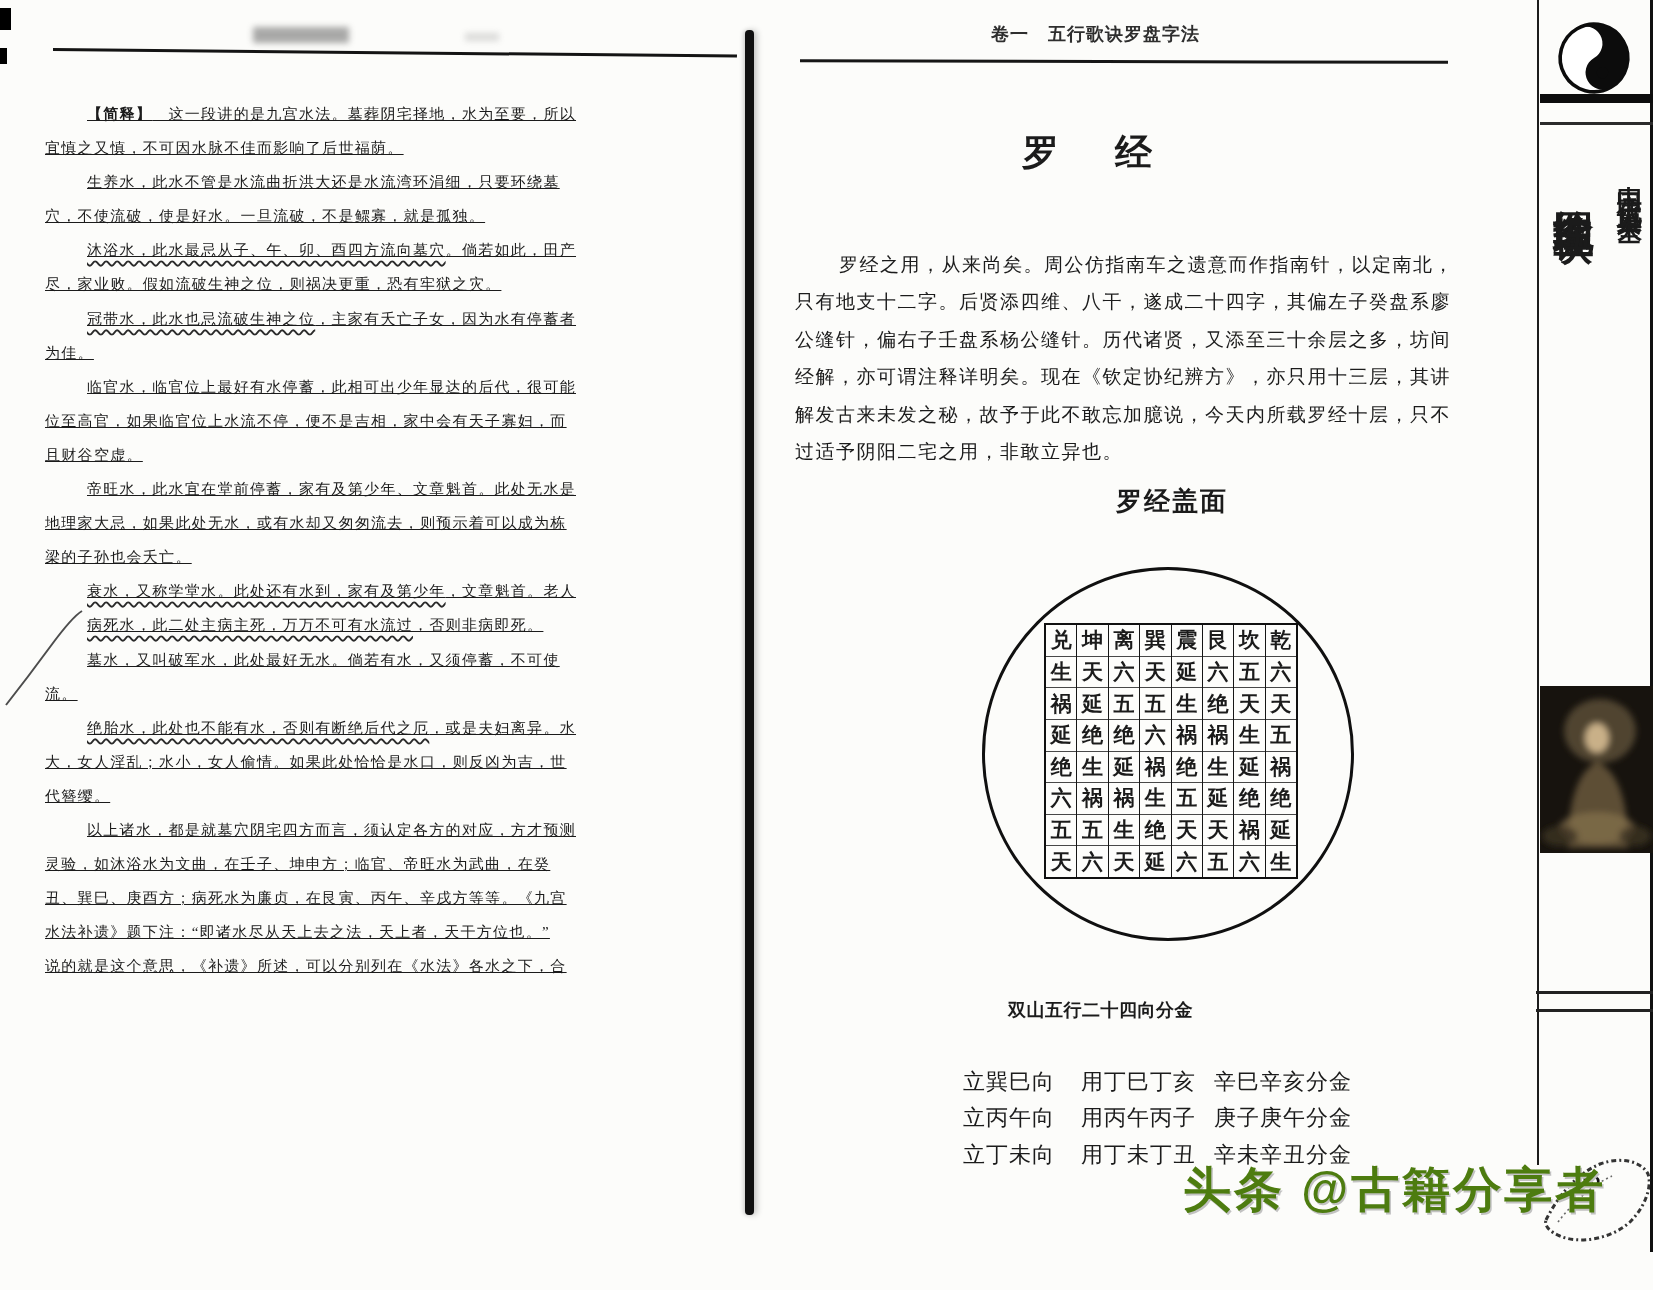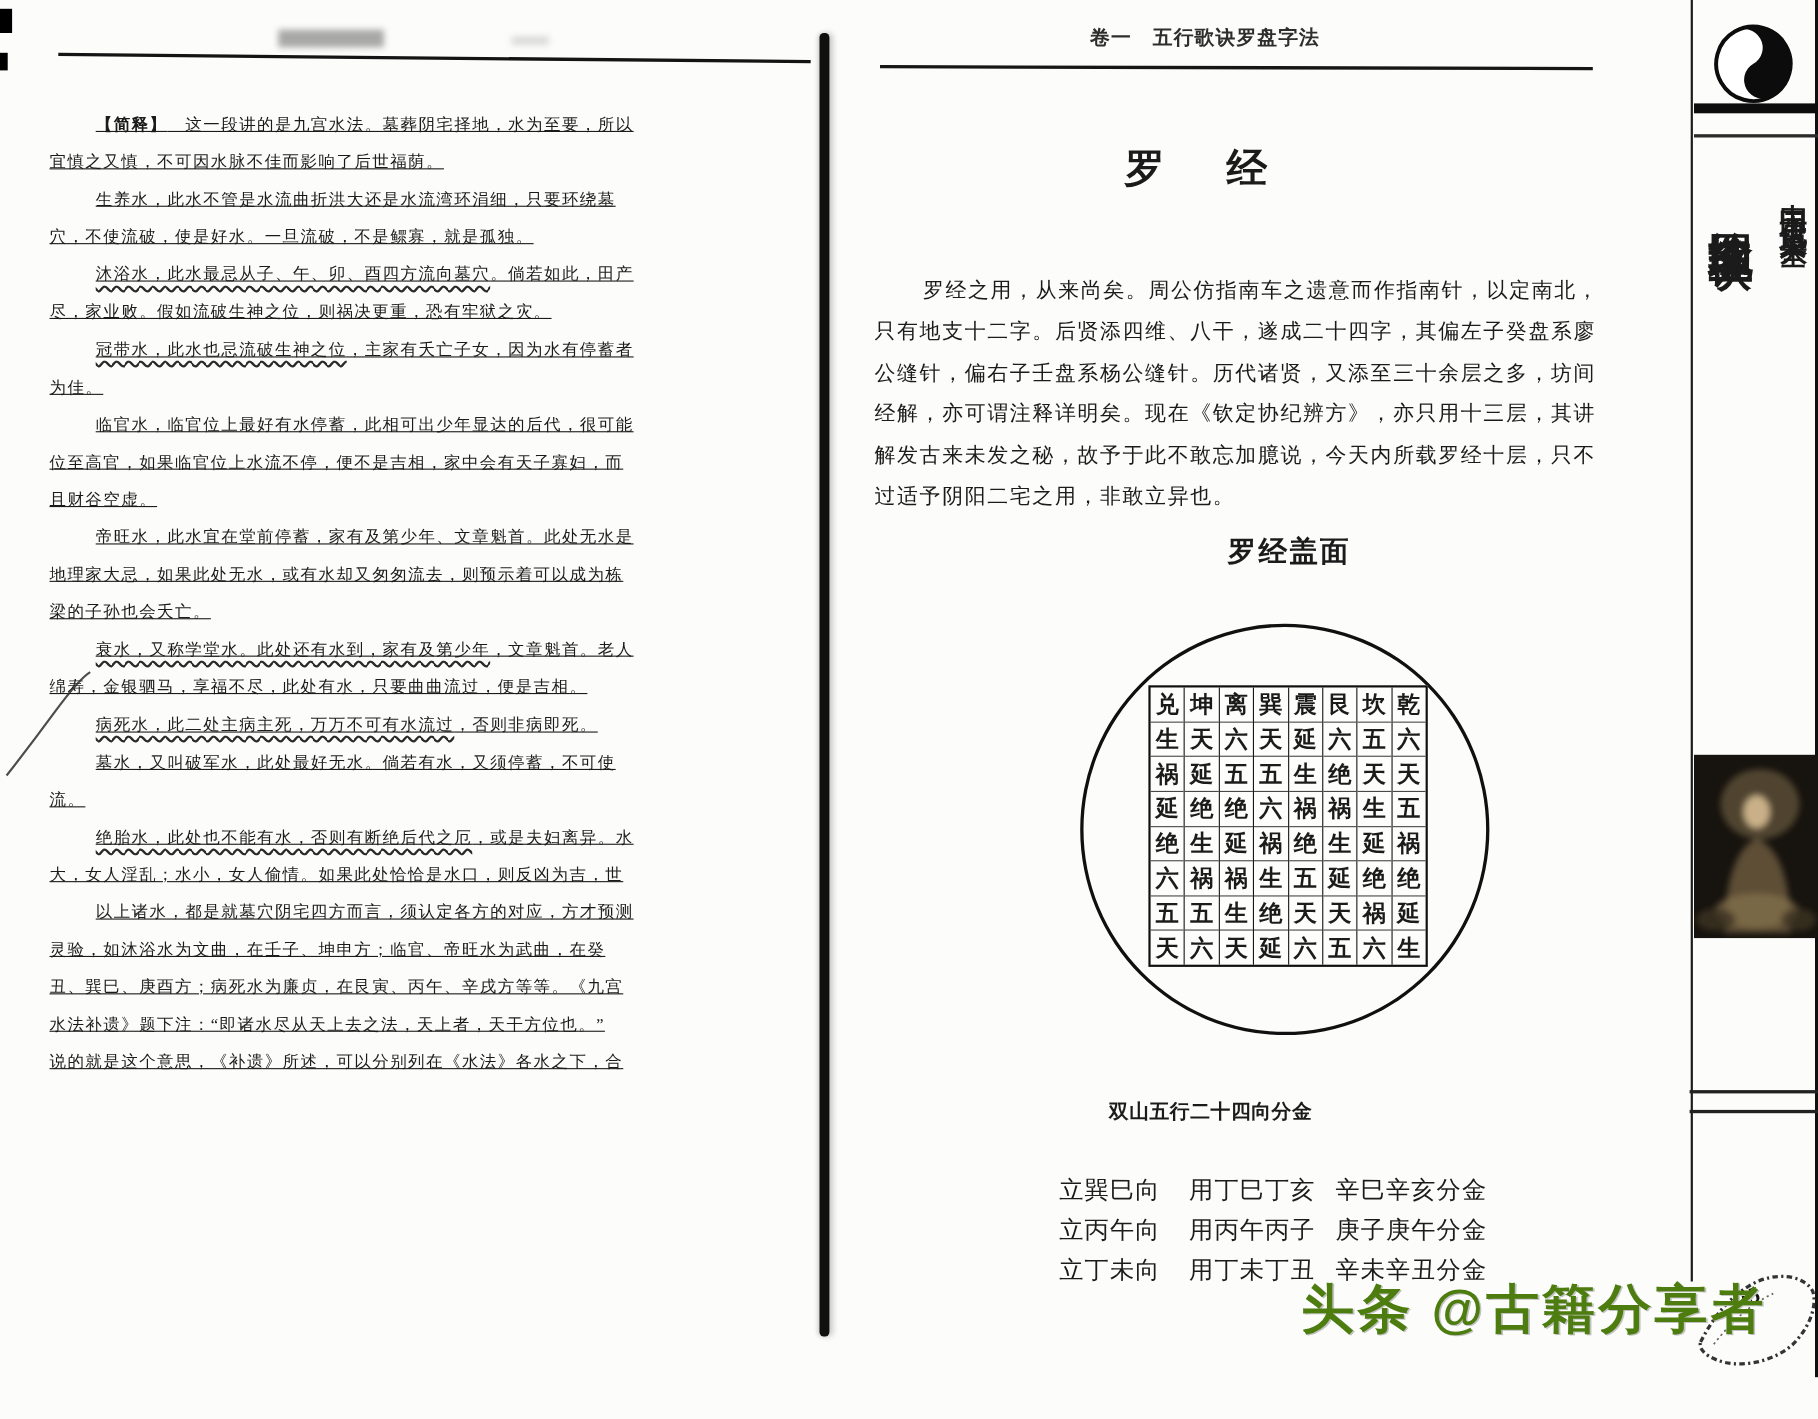--- a/index.html
+++ b/index.html
@@ -88,26 +88,26 @@
       <div class="lp-line"><span>尽，家业败。假如流破生神之位，则祸决更重，恐有牢狱之灾。</span></div>
       <div class="lp-line ind"><span class="wavy">冠带水，此水也忌流破生神之位</span><span>，主家有夭亡子女，因为水有停蓄者</span></div>
       <div class="lp-line"><span>为佳。</span></div>
       <div class="lp-line ind"><span>临官水，临官位上最好有水停蓄，此相可出少年显达的后代，很可能</span></div>
       <div class="lp-line"><span>位至高官，如果临官位上水流不停，便不是吉相，家中会有天子寡妇，而</span></div>
       <div class="lp-line"><span>且财谷空虚。</span></div>
       <div class="lp-line ind"><span>帝旺水，此水宜在堂前停蓄，家有及第少年、文章魁首。此处无水是</span></div>
       <div class="lp-line"><span>地理家大忌，如果此处无水，或有水却又匆匆流去，则预示着可以成为栋</span></div>
       <div class="lp-line"><span>梁的子孙也会夭亡。</span></div>
       <div class="lp-line ind"><span class="wavy">衰水，又称学堂水。此处还有水到，家有及第少年</span><span>，文章魁首。老人</span></div>
-      <div class="lp-line"><span>绵寿，金银驷马，享福不尽，此处有水，只要曲曲流过，便是吉相。</span></div>
       <div class="lp-line ind"><span class="wavy">病死水，此二处主病主死，万万不可有水流过</span><span>，否则非病即死。</span></div>
       <div class="lp-line ind"><span>墓水，又叫破军水，此处最好无水。倘若有水，又须停蓄，不可使</span></div>
       <div class="lp-line"><span>流。</span></div>
       <div class="lp-line ind"><span class="wavy">绝胎水，此处也不能有水，否则有断绝后代之厄</span><span>，或是夫妇离异。水</span></div>
       <div class="lp-line"><span>大，女人淫乱；水小，女人偷情。如果此处恰恰是水口，则反凶为吉，世</span></div>
+      <div class="lp-line"><span>代簪缨。</span></div>
       <div class="lp-line ind"><span>以上诸水，都是就墓穴阴宅四方而言，须认定各方的对应，方才预测</span></div>
       <div class="lp-line"><span>灵验，如沐浴水为文曲，在壬子、坤申方；临官、帝旺水为武曲，在癸</span></div>
       <div class="lp-line"><span>丑、巽巳、庚酉方；病死水为廉贞，在艮寅、丙午、辛戌方等等。《九宫</span></div>
       <div class="lp-line"><span>水法补遗》题下注：“即诸水尽从天上去之法，天上者，天干方位也。”</span></div>
       <div class="lp-line"><span>说的就是这个意思，《补遗》所述，可以分别列在《水法》各水之下，合</span></div>
     </div>
   <svg class="abs" id="pencil-stroke" viewBox="0 0 85 105">
       <path d="M6,100 Q28,72 50,42 T82,6" stroke="#2e2e2e" stroke-width="2" fill="none" opacity=".85"></path>
     </svg>
 

